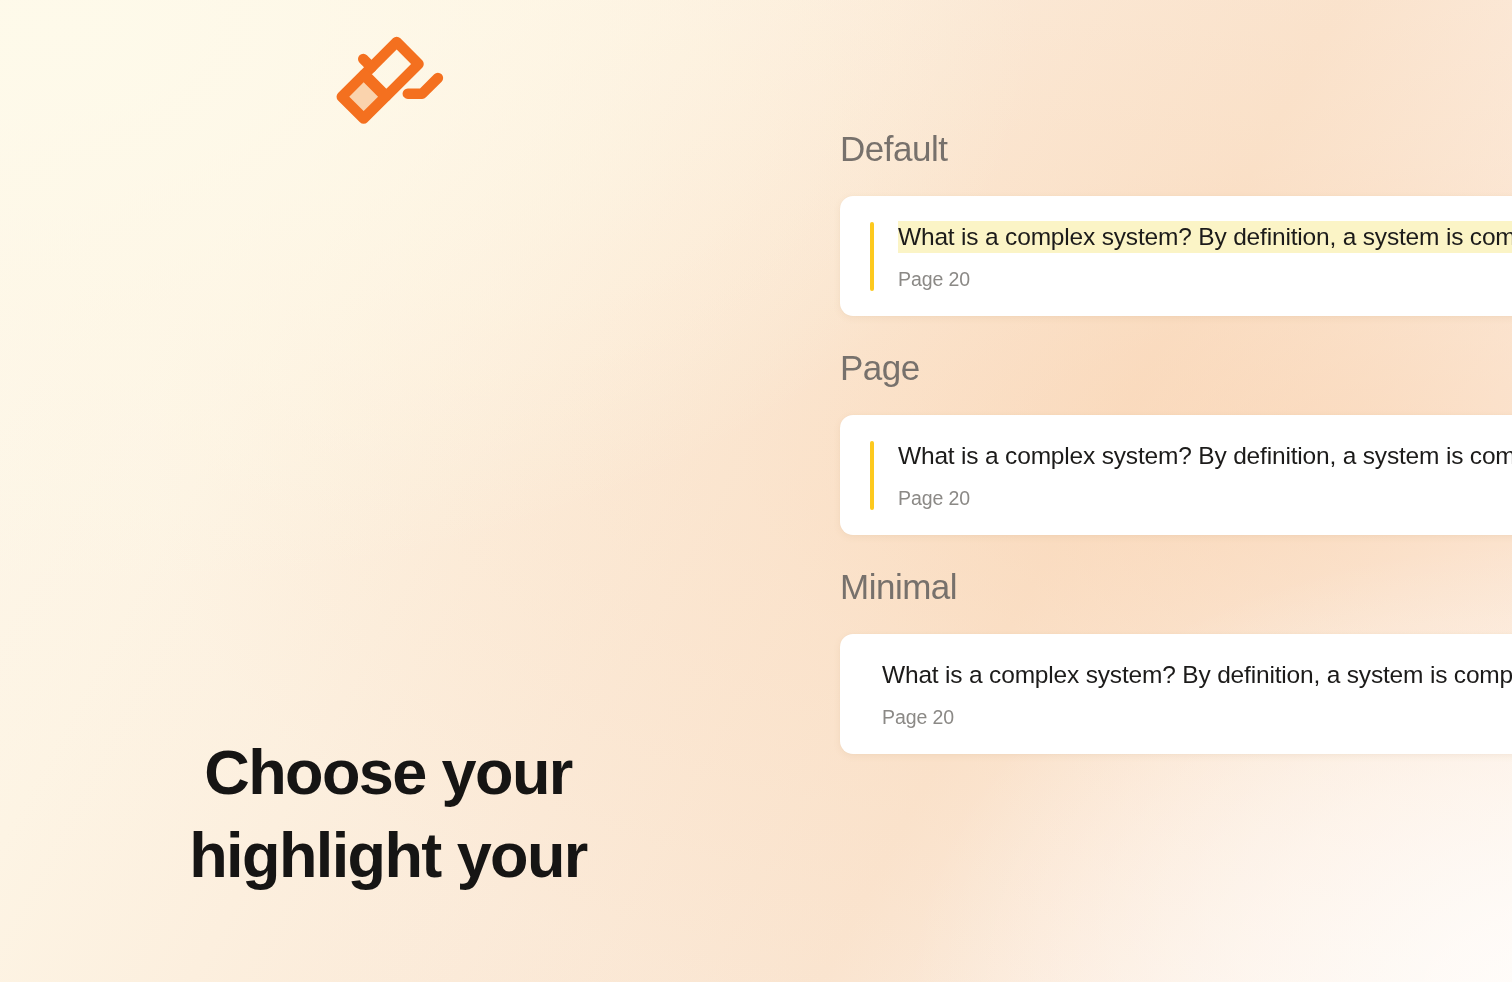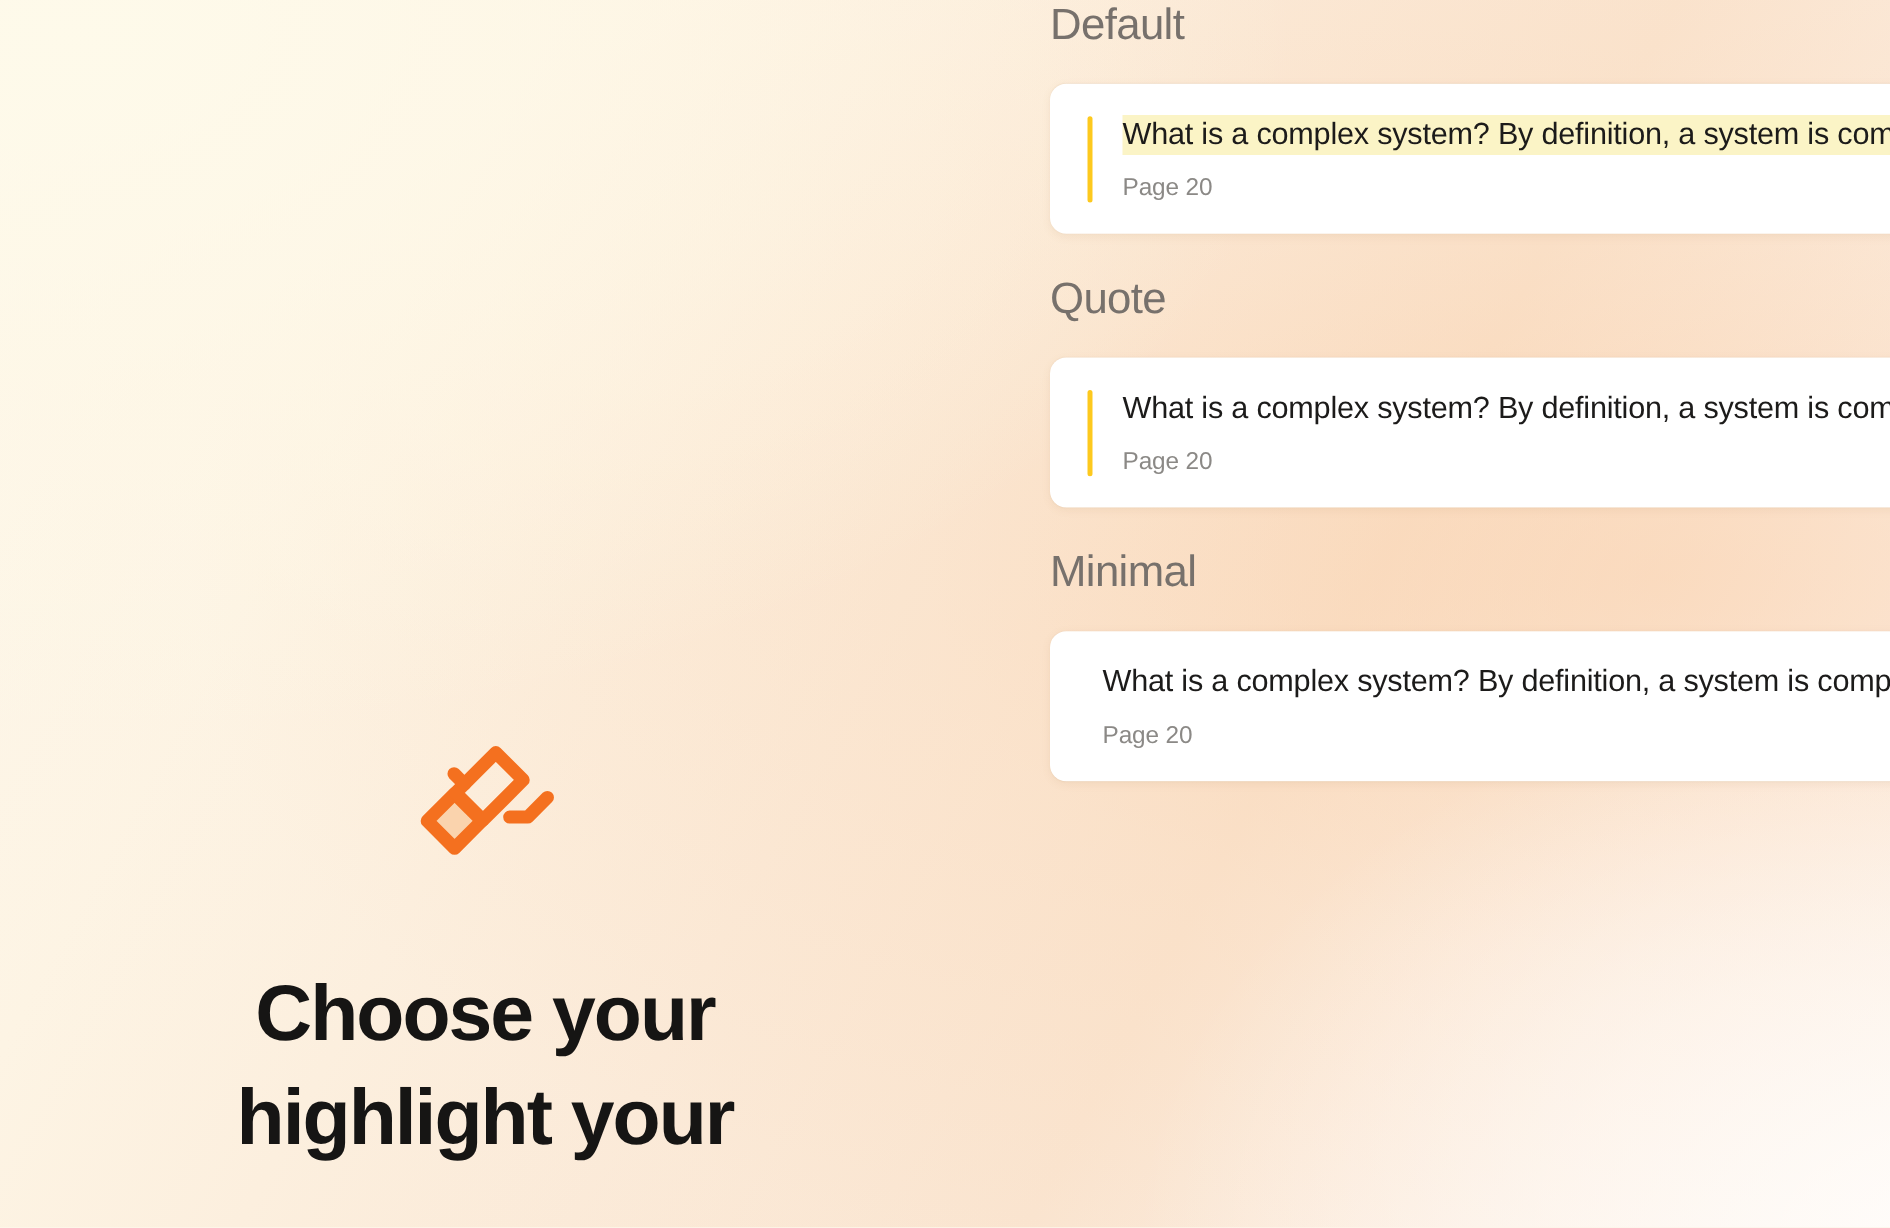--- a/index.html
+++ b/index.html
@@ -58,22 +58,22 @@
     z-index:2;
   }
 
   
   #hero {
     width:776px;
     flex:0 0 776px;
     display:flex;
     flex-direction:column;
     align-items:center;
-    justify-content:flex-end;
-    padding-bottom:46px;
+    justify-content:space-between;
+    padding-bottom:85px;
   }
 
   #hero-icon {
     width:132px; height:132px;
     margin-bottom:78px;
     display:block;
   }
 
   #hero-title {
     font-size:63px;
@@ -82,20 +82,21 @@
     letter-spacing:-1.6px;
     color:#161514;
     text-align:center;
     max-width:640px;
   }
   #hero-title .line { display:block; }
 
   
   #styles {
     flex:1 1 auto;
+    padding-top:129px;
     padding-left:64px;
     overflow:hidden;
   }
 
   .style-block { margin-bottom:0; }
   .style-block + .style-block { margin-top:32px; }
 
   .style-heading {
     font-size:35px;
     font-weight:400;
@@ -203,21 +204,21 @@
           <div class="accent-bar"></div>
           <div class="card-text">
             <div class="quote-line"><span class="mark">What is a complex system? By definition, a system is complex</span></div>
             <div class="page-label">Page 20</div>
           </div>
         </div>
       </div>
     </div>
 
     <div class="style-block">
-      <div class="style-heading">Quote</div>
+      <div class="style-heading">Page</div>
       <div class="style-card">
         <div class="card-body">
           <div class="accent-bar"></div>
           <div class="card-text">
             <div class="quote-line"><span class="plain">What is a complex system? By definition, a system is complex</span></div>
             <div class="page-label">Page 20</div>
           </div>
         </div>
       </div>
     </div>

